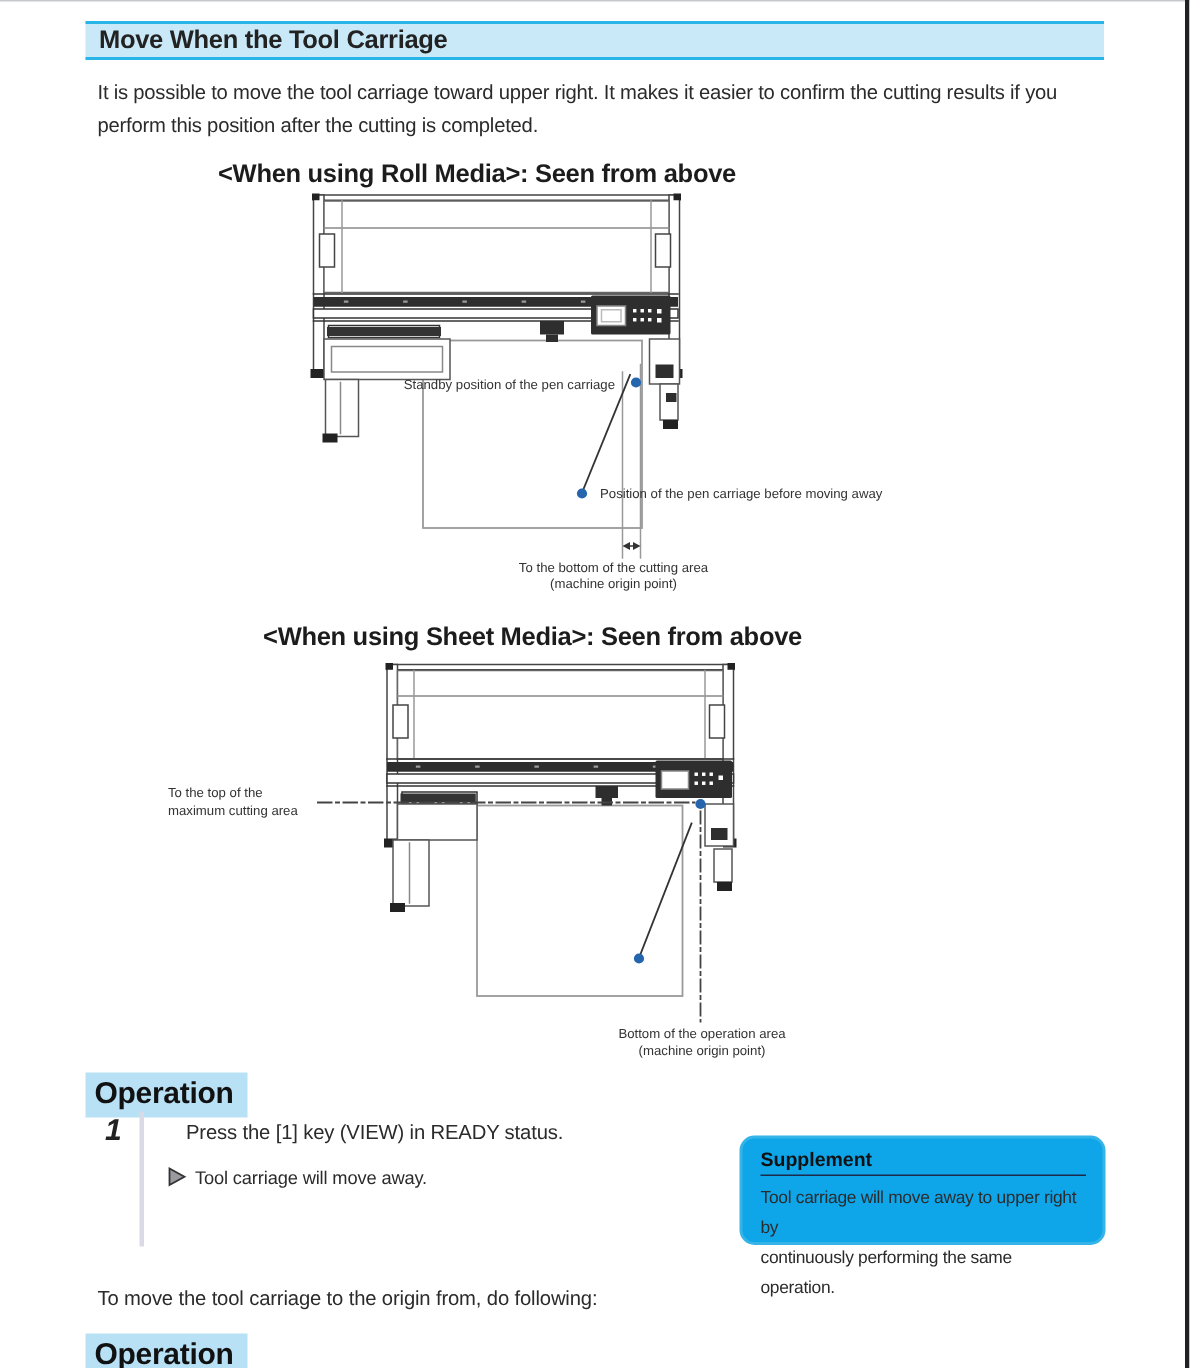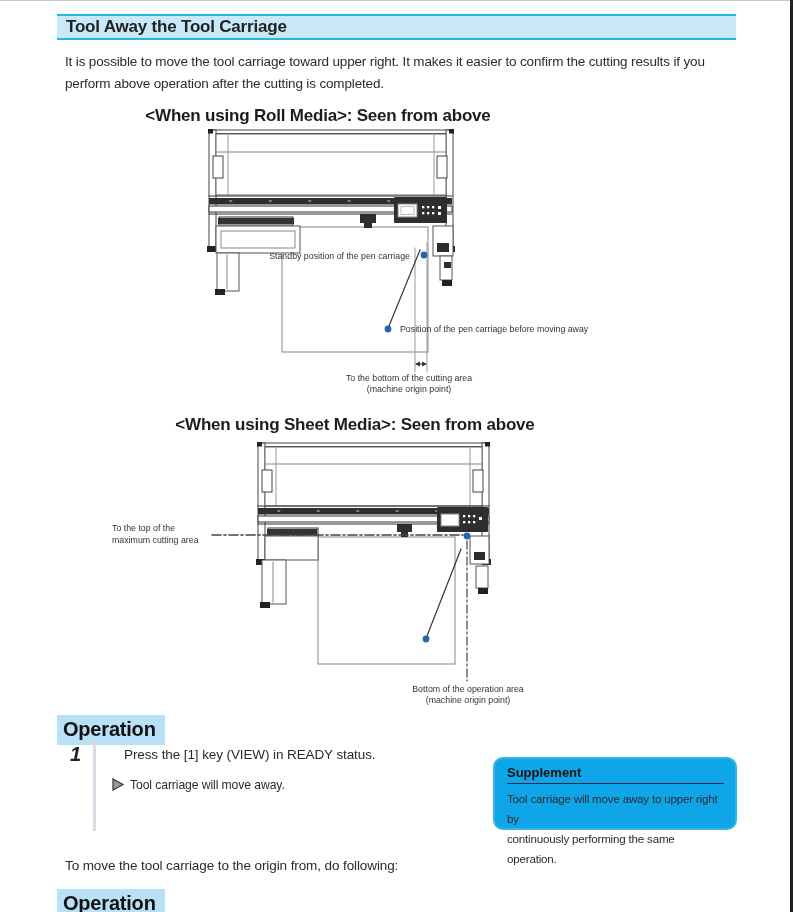--- a/index.html
+++ b/index.html
@@ -57,26 +57,26 @@
 
   .closing { left:65px; top:858px; font-size:13.5px; letter-spacing:-0.1px; }
 </style>
 </head>
 <body>
 
 <div class="abs edge-top"></div>
 <div class="abs edge-right"></div>
 
 <div class="abs title-bar">
-  <span class="t">Tool Away the Tool Carriage</span>
+  <span class="t">Move When the Tool Carriage</span>
 </div>
 
 <div class="abs intro">
   <div>It is possible to move the tool carriage toward upper right. It makes it easier to confirm the cutting results if you</div>
-  <div>perform above operation after the cutting is completed.</div>
+  <div>perform this position after the cutting is completed.</div>
 </div>
 
 <div class="abs dia-heading" id="h-roll">&lt;When using Roll Media&gt;: Seen from above</div>
 <div class="abs dia-heading" id="h-sheet">&lt;When using Sheet Media&gt;: Seen from above</div>
 
 <svg id="dia-roll" viewBox="0 100 793 300">
   <g stroke-linecap="square">
 
     <rect x="209" y="130" width="244" height="3.5" fill="#fff" stroke="#444" stroke-width="1"></rect>
     <rect x="209" y="130" width="7" height="118" fill="#fff" stroke="#444" stroke-width="1"></rect>

